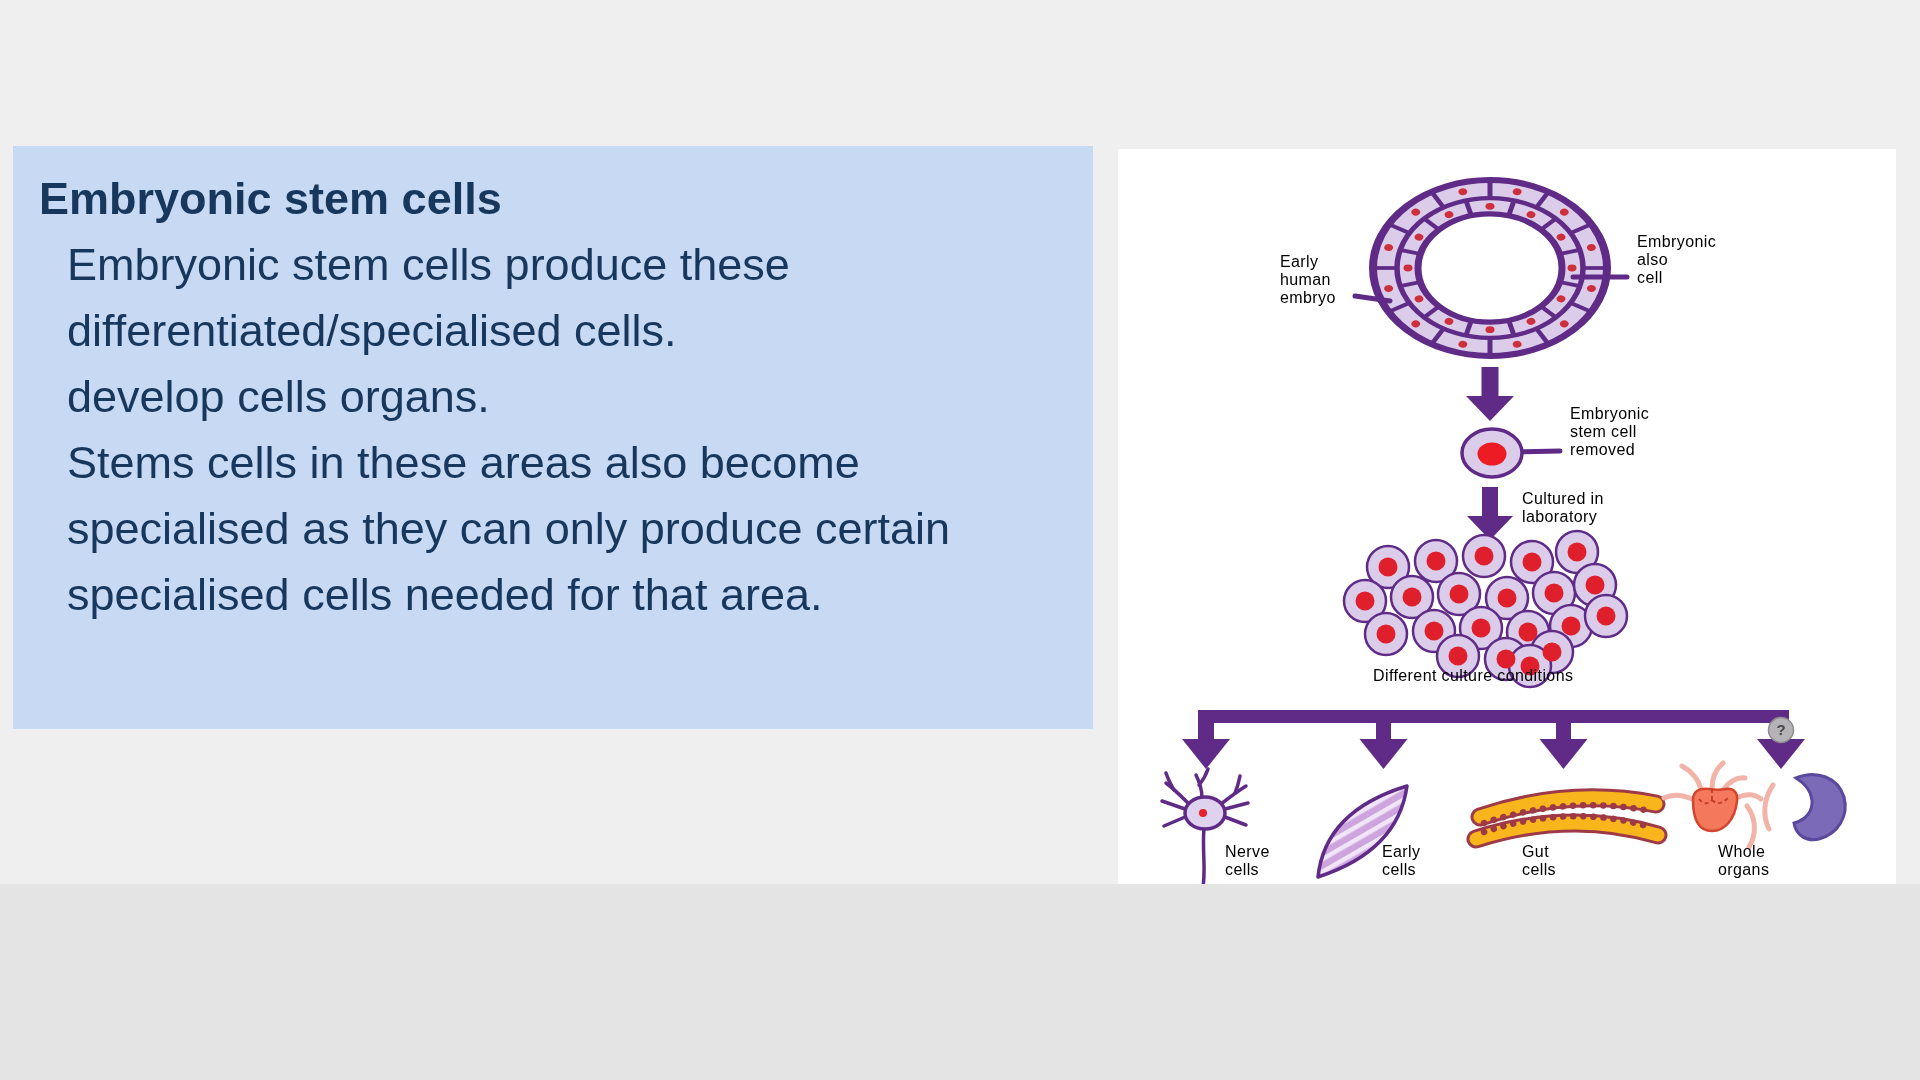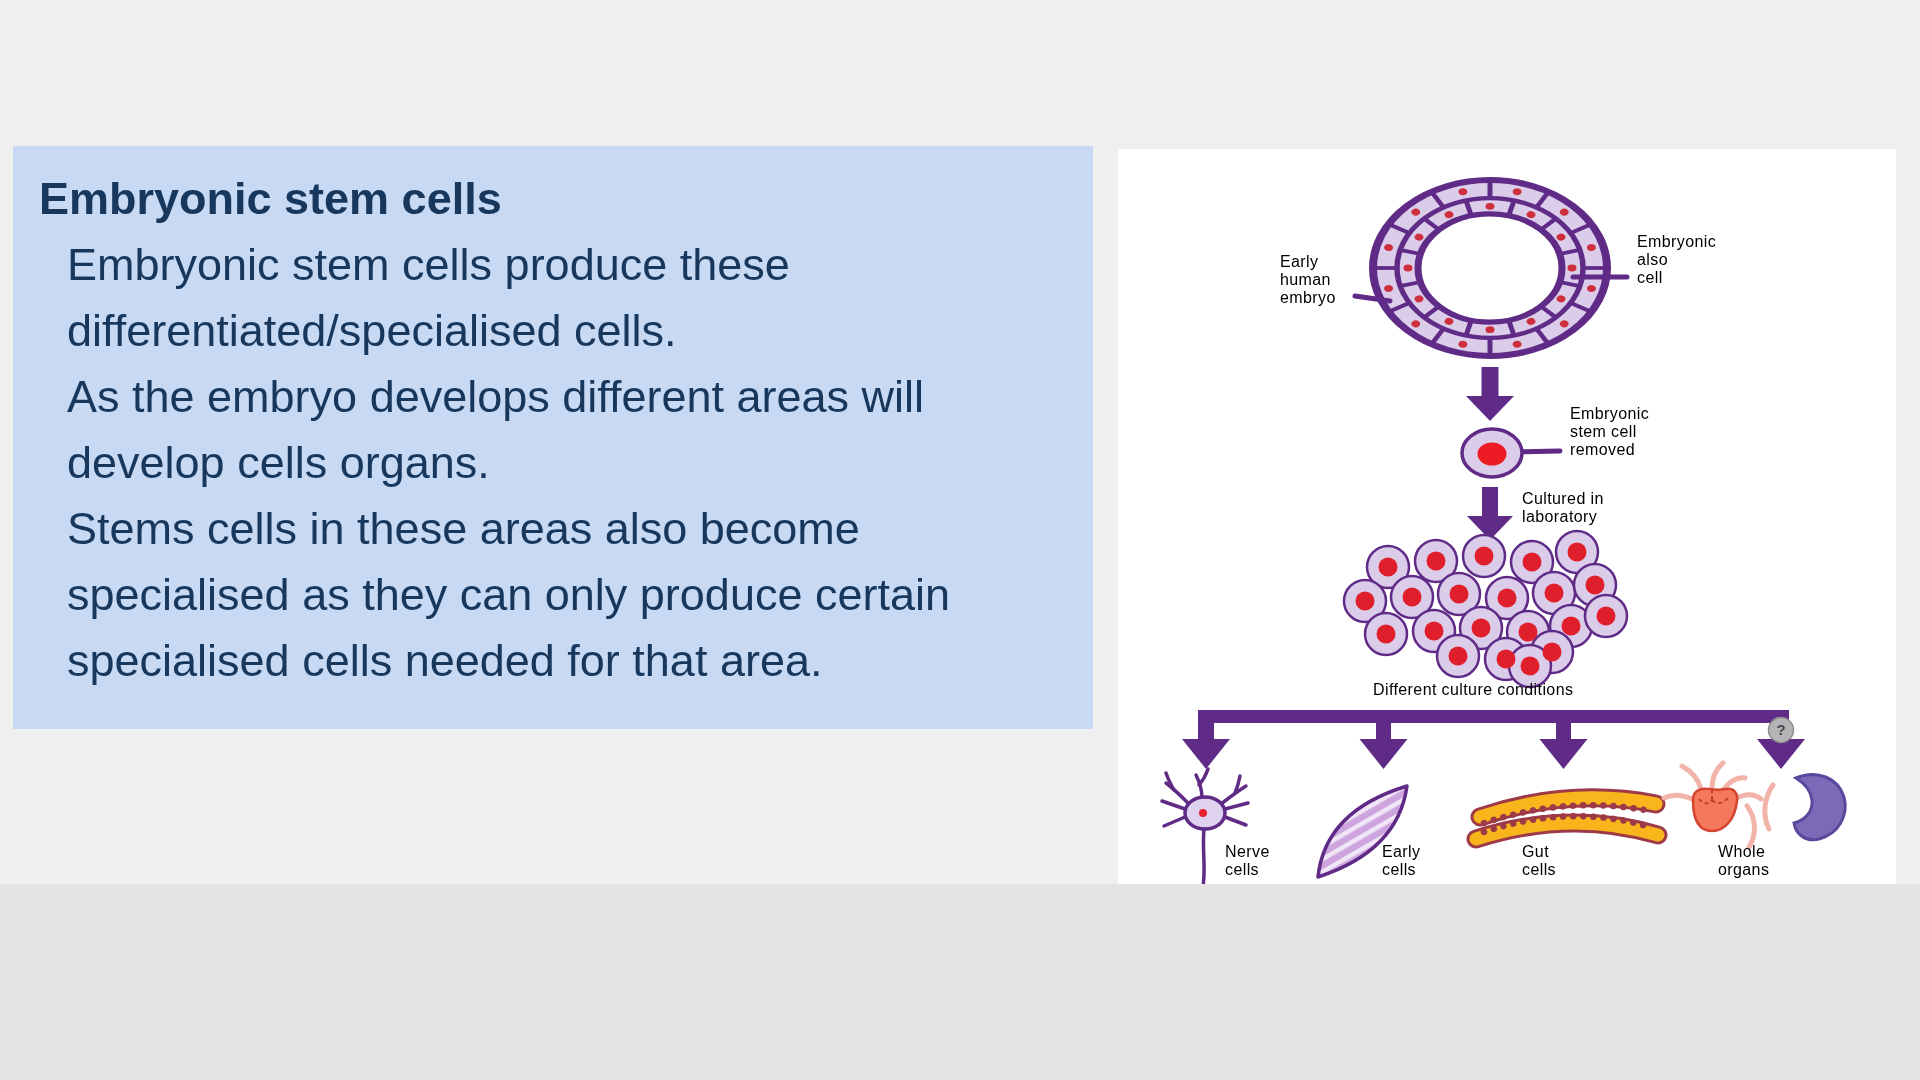--- a/index.html
+++ b/index.html
@@ -21,21 +21,20 @@
 </style>
 </head>
 <body>
 
 <div class="slide">
 
   <div class="textbox">
     <div class="t-title">Embryonic stem cells</div>
     <div class="t-line">Embryonic stem cells produce these</div>
     <div class="t-line">differentiated/specialised cells.</div>
-    <div class="t-line">As the embryo develops different areas will</div>
     <div class="t-line">develop cells organs.</div>
     <div class="t-line">Stems cells in these areas also become</div>
     <div class="t-line">specialised as they can only produce certain</div>
     <div class="t-line">specialised cells needed for that area.</div>
   </div>
 
   <div class="panel">
 
     <svg width="778" height="791" viewBox="0 0 778 791">
       <defs>
@@ -247,21 +246,21 @@
       <div>stem cell</div>
       <div>removed</div>
     </div>
 
     <div class="dlabel" style="left:404px;top:341px">
       <div>Cultured in</div>
       <div>laboratory</div>
     </div>
 
 
-    <div class="dlabel" style="left:255px;top:532px">Different culture conditions</div>
+    <div class="dlabel" style="left:255px;top:518px">Different culture conditions</div>
 
     <div class="qmark">?</div>
 
     <div class="dlabel" style="left:107px;top:694px">
       <div>Nerve</div>
       <div>cells</div>
     </div>
 
     <div class="dlabel" style="left:264px;top:694px">
       <div>Early</div>

